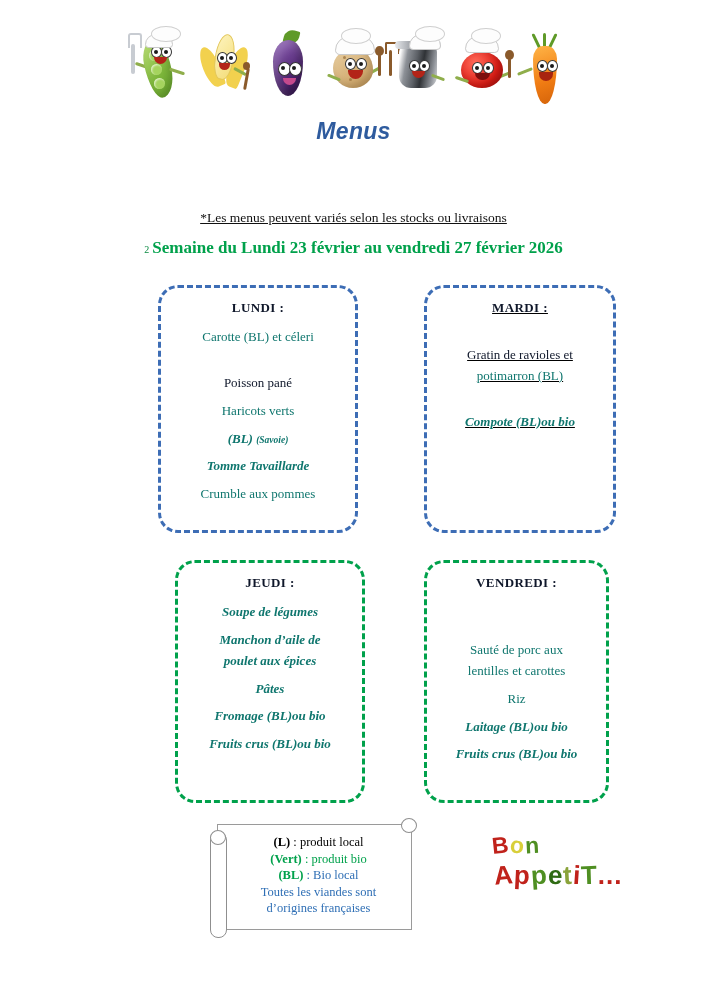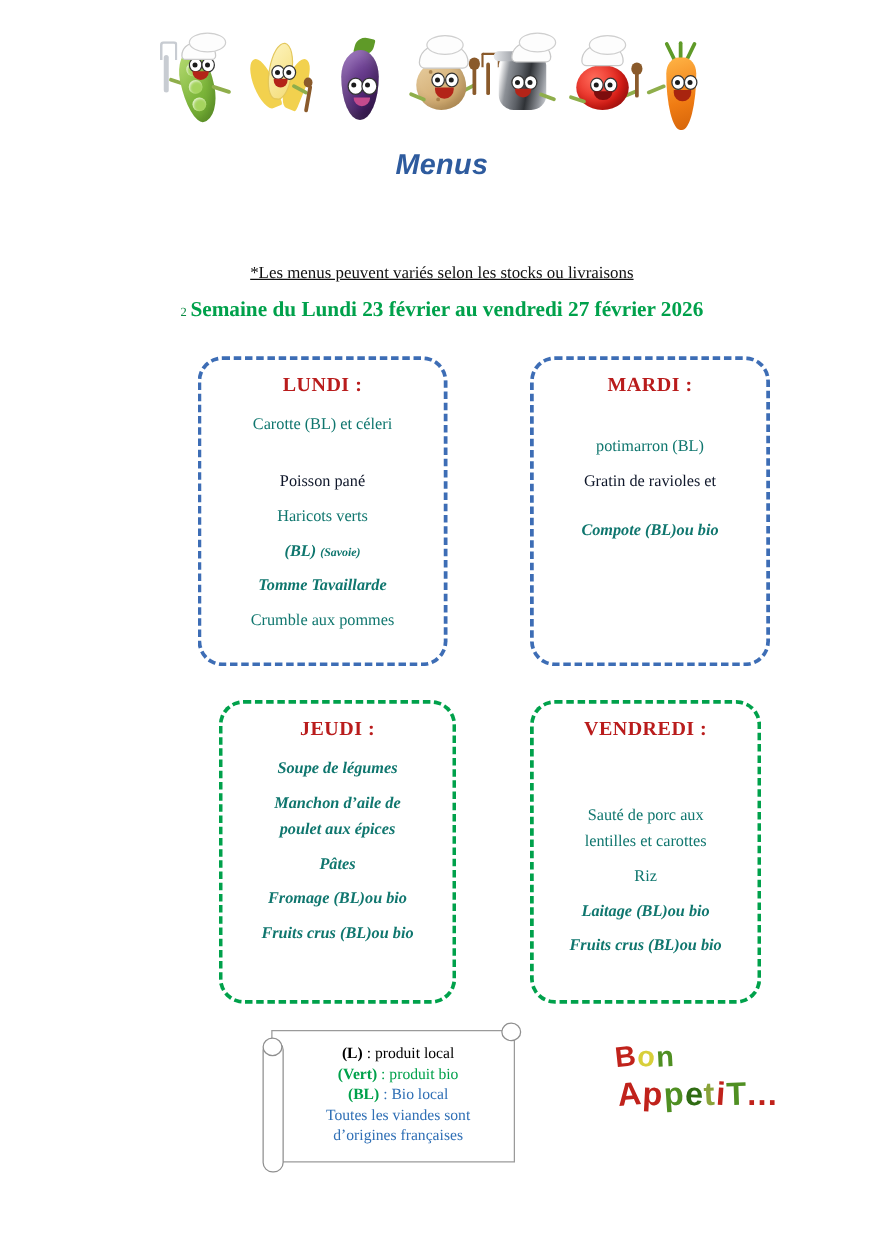--- a/index.html
+++ b/index.html
@@ -87,30 +87,30 @@
      font-size:13.5px;color:#111;text-decoration:underline;}
   .week-line{position:absolute;left:0;top:238px;width:707px;text-align:center;}
   .week-num{font-size:10px;color:#0a8a42;vertical-align:baseline;padding-right:3px;}
   .week-title{font-size:17px;font-weight:bold;color:#00a14b;}
 
   
   .daybox{position:absolute;box-sizing:border-box;border-radius:20px;text-align:center;
      padding-top:12px;}
   .daybox.blue{border:3px dashed #3d6db5;}
   .daybox.green{border:3px dashed #00a14b;}
-  .day-head{font-size:16px;font-weight:bold;color:#b91c1c;letter-spacing:.4px;margin-bottom:12px;}
+  .day-head{font-size:13px;font-weight:bold;color:#0f172a;letter-spacing:.4px;margin-bottom:12px;}
   .item{font-size:13px;line-height:1.45;margin:0 10px 9px;}
   .item.green{color:#0f766e;}
   .item.blue{color:#0f172a;}
   .item.ital{font-style:italic;font-weight:bold;}
   .item.spacer{height:18px;margin:0;}
   .small-note{font-size:9.5px;font-style:italic;font-weight:bold;}
 
   #box-lundi{left:158px;top:285px;width:200px;height:248px;}
-  #box-mardi{left:424px;top:285px;width:192px;height:248px;}
+  #box-mardi{left:424px;top:285px;width:192px;height:248px;text-decoration:underline;}
   #box-jeudi{left:175px;top:560px;width:190px;height:243px;}
   #box-vendredi{left:424px;top:560px;width:185px;height:243px;}
 
   
   .scroll-wrap{position:absolute;left:205px;top:818px;width:215px;height:122px;}
   .scroll-paper{position:absolute;left:12px;top:6px;width:193px;height:104px;
      background:#fff;border:1px solid #9a9a9a;}
   .roll{position:absolute;width:15px;height:104px;background:#fff;
      border:1px solid #8f8f8f;border-radius:8px;}
   .roll.left{left:5px;top:14px;}
@@ -252,22 +252,22 @@
     <span>(BL)</span>
     <span class="small-note">(Savoie)</span>
   </div>
   <div class="item green ital">Tomme Tavaillarde</div>
   <div class="item green">Crumble aux pommes</div>
 </div>
 
 <div class="daybox blue" id="box-mardi">
   <div class="day-head">MARDI :</div>
   <div class="item spacer"></div>
+  <div class="item blue" style="margin-bottom:2px;">Gratin de ravioles et</div>
   <div class="item green">potimarron (BL)</div>
-  <div class="item blue" style="margin-bottom:2px;">Gratin de ravioles et</div>
   <div class="item spacer"></div>
   <div class="item green ital">Compote (BL)ou bio</div>
 </div>
 
 <div class="daybox green" id="box-jeudi">
   <div class="day-head">JEUDI :</div>
   <div class="item green ital">Soupe de légumes</div>
   <div class="item green ital" style="margin-bottom:2px;">Manchon d’aile de</div>
   <div class="item green ital">poulet aux épices</div>
   <div class="item green ital">Pâtes</div>

